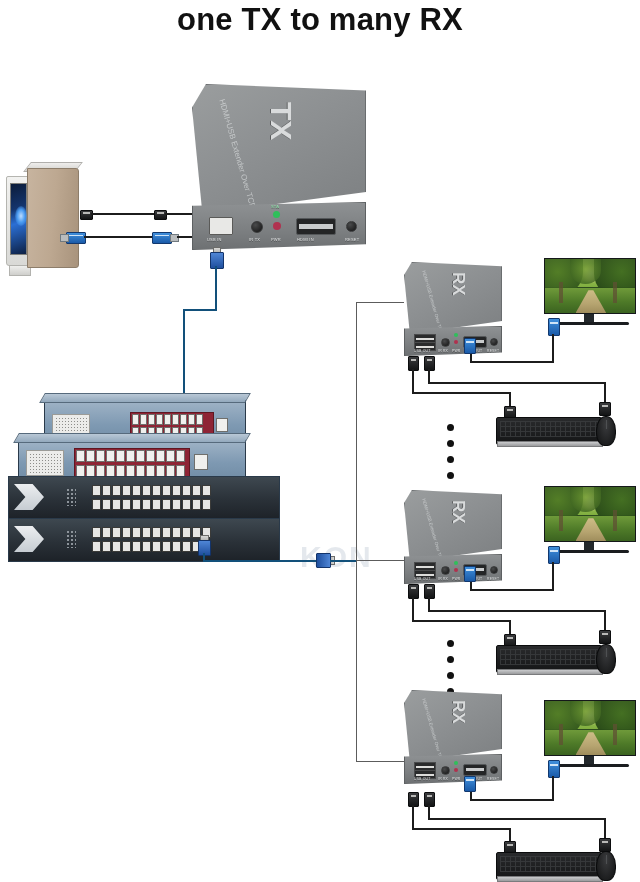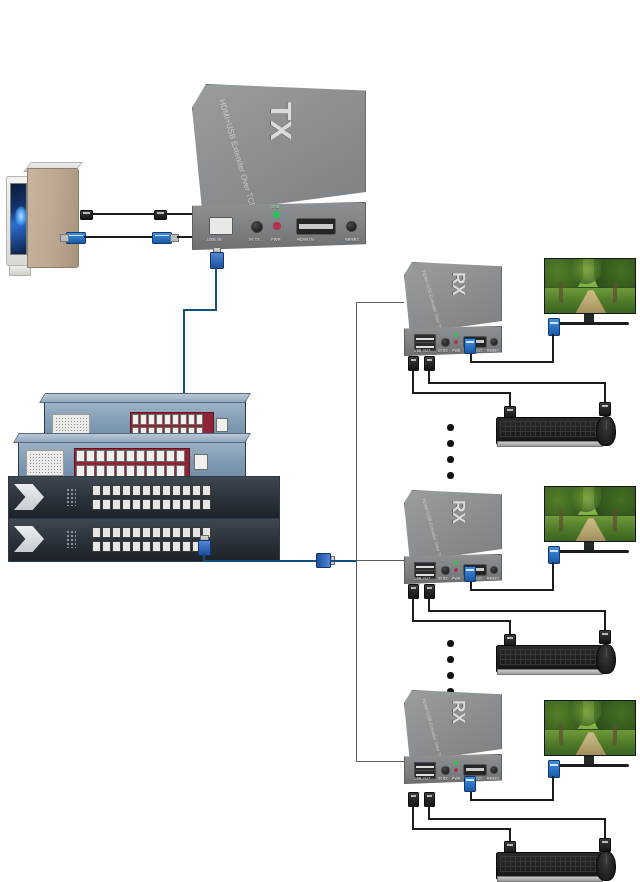--- a/index.html
+++ b/index.html
@@ -138,21 +138,23 @@
   .dots b{display:block;width:7px;height:7px;border-radius:50%;background:#111;margin-bottom:9px;}
 
   .wm{position:absolute;color:#d7dde4;font-size:30px;font-weight:700;
       letter-spacing:2px;opacity:.65;user-select:none;}
 </style>
 </head>
 <body>
 
 <div id="stage">
 
-
+  <div class="ttl">one TX to many RX</div>
+
+  <div class="wm" style="left:300px;top:540px;">KON</div>
 
   <div class="pc">
     <div class="pc-top"></div>
     <div class="pc-side">
       <div class="pc-glass">
         <div class="pc-glow"></div>
       </div>
       <div class="pc-foot"></div>
     </div>
     <div class="pc-front"></div>

